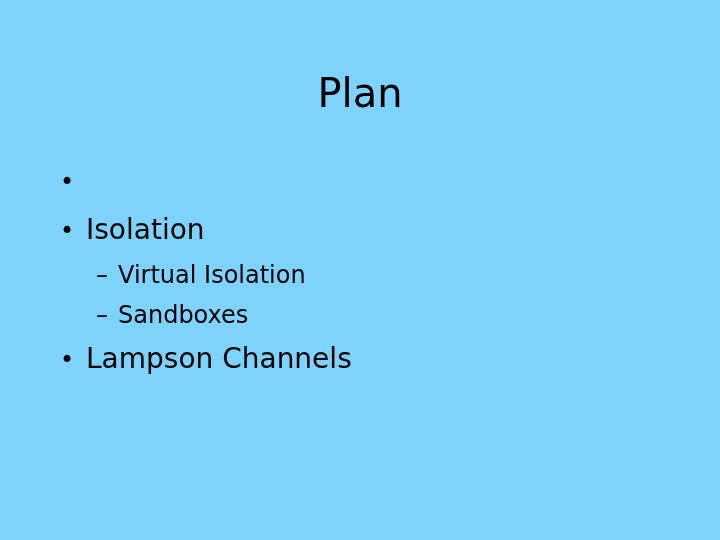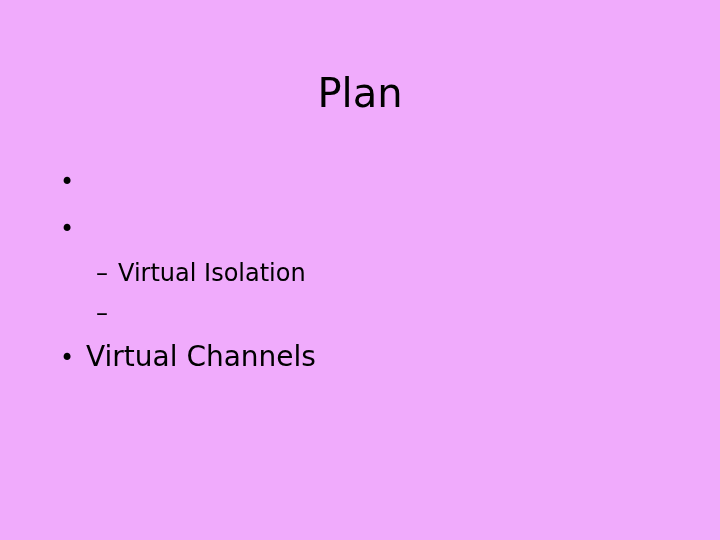--- a/index.html
+++ b/index.html
@@ -52,39 +52,41 @@
   .bullet-row.level-2 .bullet-marker {
     flex: 0 0 22px;
   }
   .bullet-text {
     white-space: nowrap;
   }
 </style>
 </head>
 <body>
 
-<div class="slide" style="background: #f0abfc; color: rgb(0, 0, 0);">
+<div class="slide" style="background: #7dd3fc; color: rgb(0, 0, 0);">
   <h1 class="slide-title">Plan</h1>
 
   <div class="bullet-list">
   <div class="bullet-row level-1">
     <span class="bullet-marker">•</span>
   </div>
 
   <div class="bullet-row level-1">
     <span class="bullet-marker">•</span>
+    <span class="bullet-text">Isolation</span>
   </div>
 
   <div class="bullet-row level-2">
     <span class="bullet-marker">–</span>
     <span class="bullet-text">Virtual Isolation</span>
   </div>
 
   <div class="bullet-row level-2">
     <span class="bullet-marker">–</span>
+    <span class="bullet-text">Sandboxes</span>
   </div>
 
   <div class="bullet-row level-1">
     <span class="bullet-marker">•</span>
-    <span class="bullet-text">Virtual Channels</span>
+    <span class="bullet-text">Lampson Channels</span>
   </div>
 </div>
 </div>
 
 </body></html>

